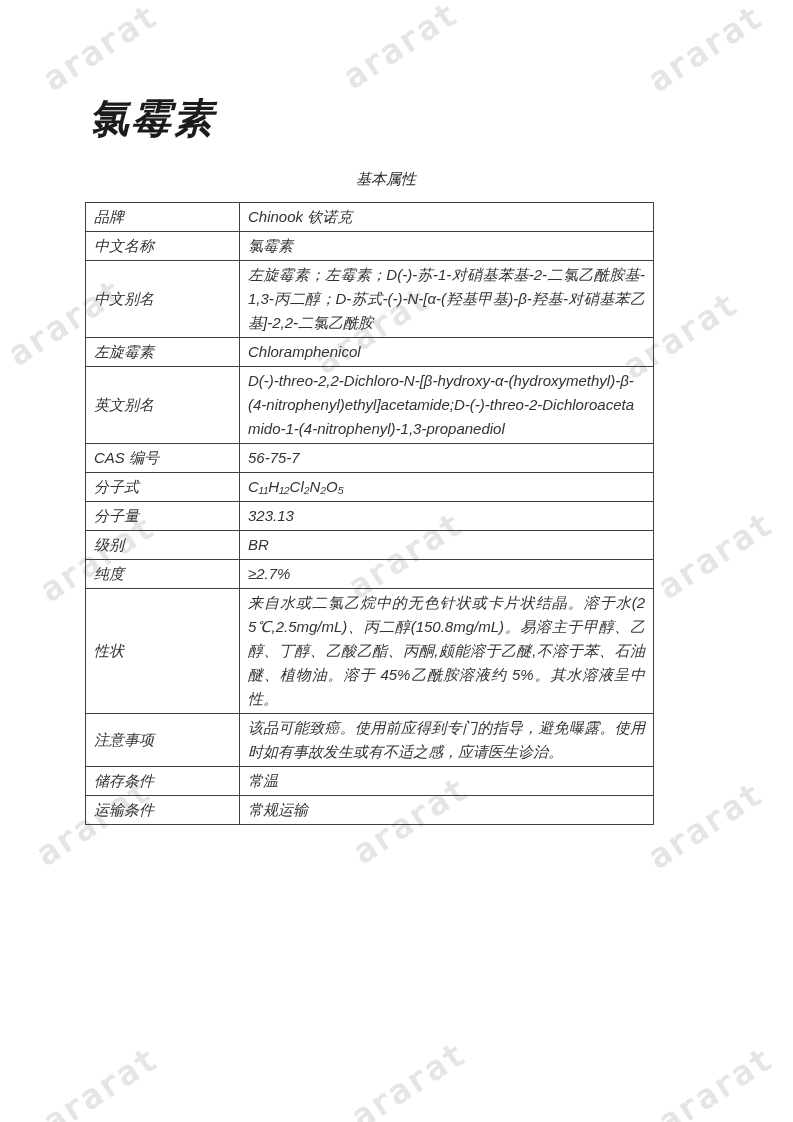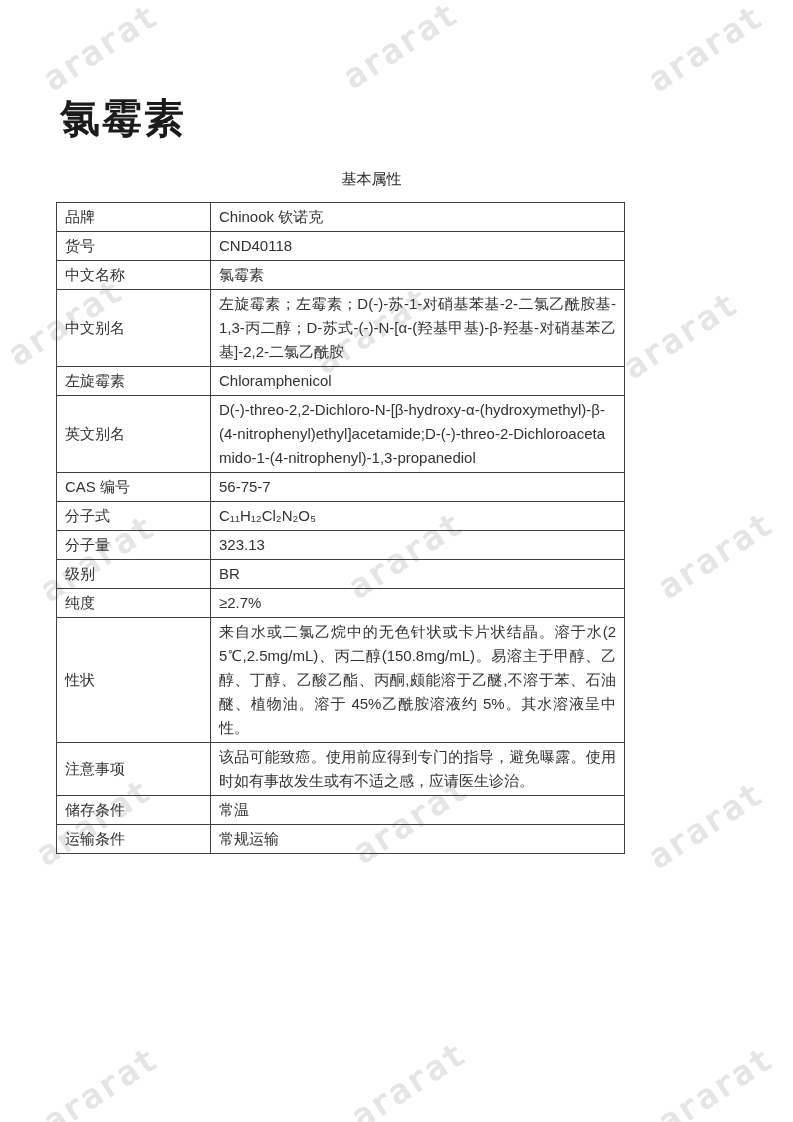--- a/index.html
+++ b/index.html
@@ -22,21 +22,22 @@
     transform: translate(-50%, -50%) rotate(-33deg);
     font-family: "DejaVu Sans Mono", monospace;
     font-weight: bold;
     font-size: 34px;
     letter-spacing: 1px;
     white-space: nowrap;
   }
   .content {
     position: relative;
     z-index: 1;
-    padding: 94px 112px 0 56px;
+    padding: 94px 112px 0 85px;
+    font-style: italic;
   }
   .page-title {
     margin: 0 0 0 4px;
     font-size: 40px;
     line-height: 48px;
     font-weight: bold;
     color: #1b1b1b;
     letter-spacing: 2px;
   }
   .section-title {
@@ -92,24 +93,20 @@
 <div class="content">
   <h1 class="page-title">氯霉素</h1>
   <div class="section-title">基本属性</div>
   <table class="props">
     <tbody id="table-body">
         <tr>
           <td class="label-cell">品牌</td>
           <td class="value-cell">Chinook 钦诺克</td>
         </tr>
         <tr>
-          <td class="label-cell">货号</td>
-          <td class="value-cell">CND40118</td>
-        </tr>
-        <tr>
           <td class="label-cell">中文名称</td>
           <td class="value-cell">氯霉素</td>
         </tr>
         <tr>
           <td class="label-cell">中文别名</td>
           <td class="value-cell">左旋霉素；左霉素；D(-)-苏-1-对硝基苯基-2-二氯乙酰胺基-1,3-丙二醇；D-苏式-(-)-N-[α-(羟基甲基)-β-羟基-对硝基苯乙基]-2,2-二氯乙酰胺</td>
         </tr>
         <tr>
           <td class="label-cell">左旋霉素</td>
           <td class="value-cell">Chloramphenicol</td>

